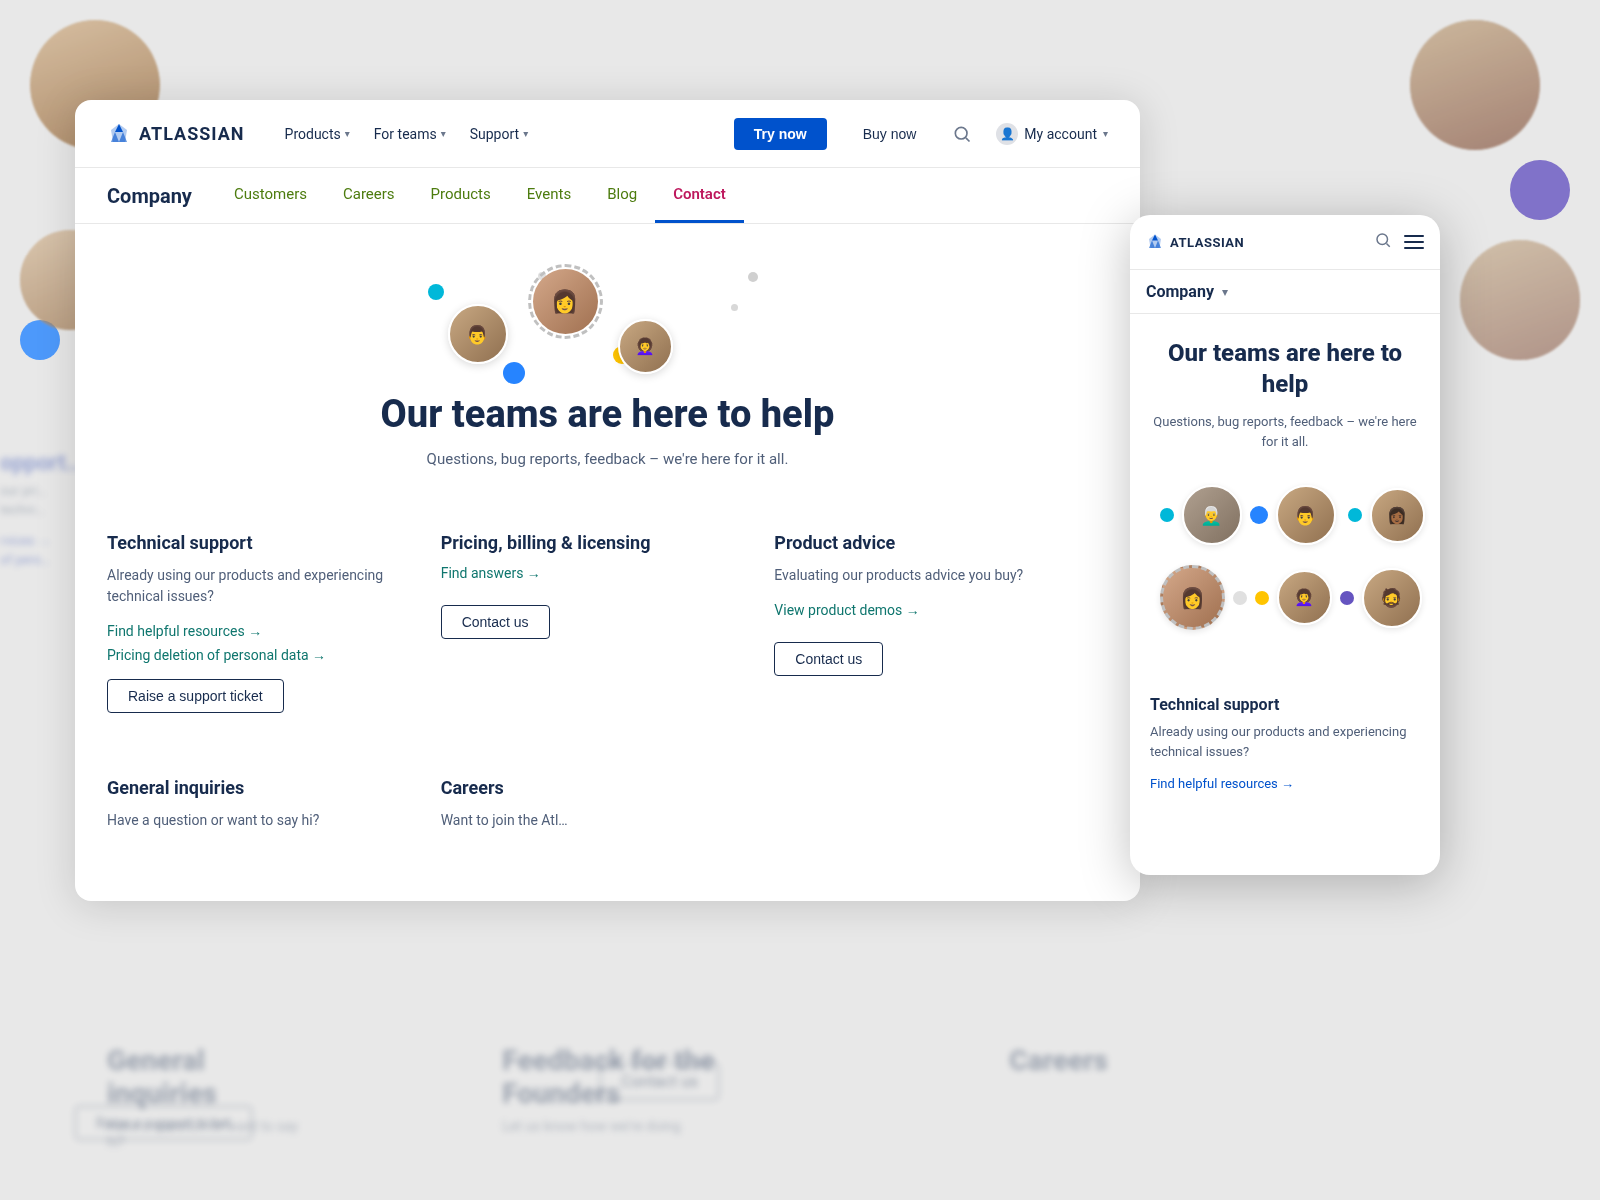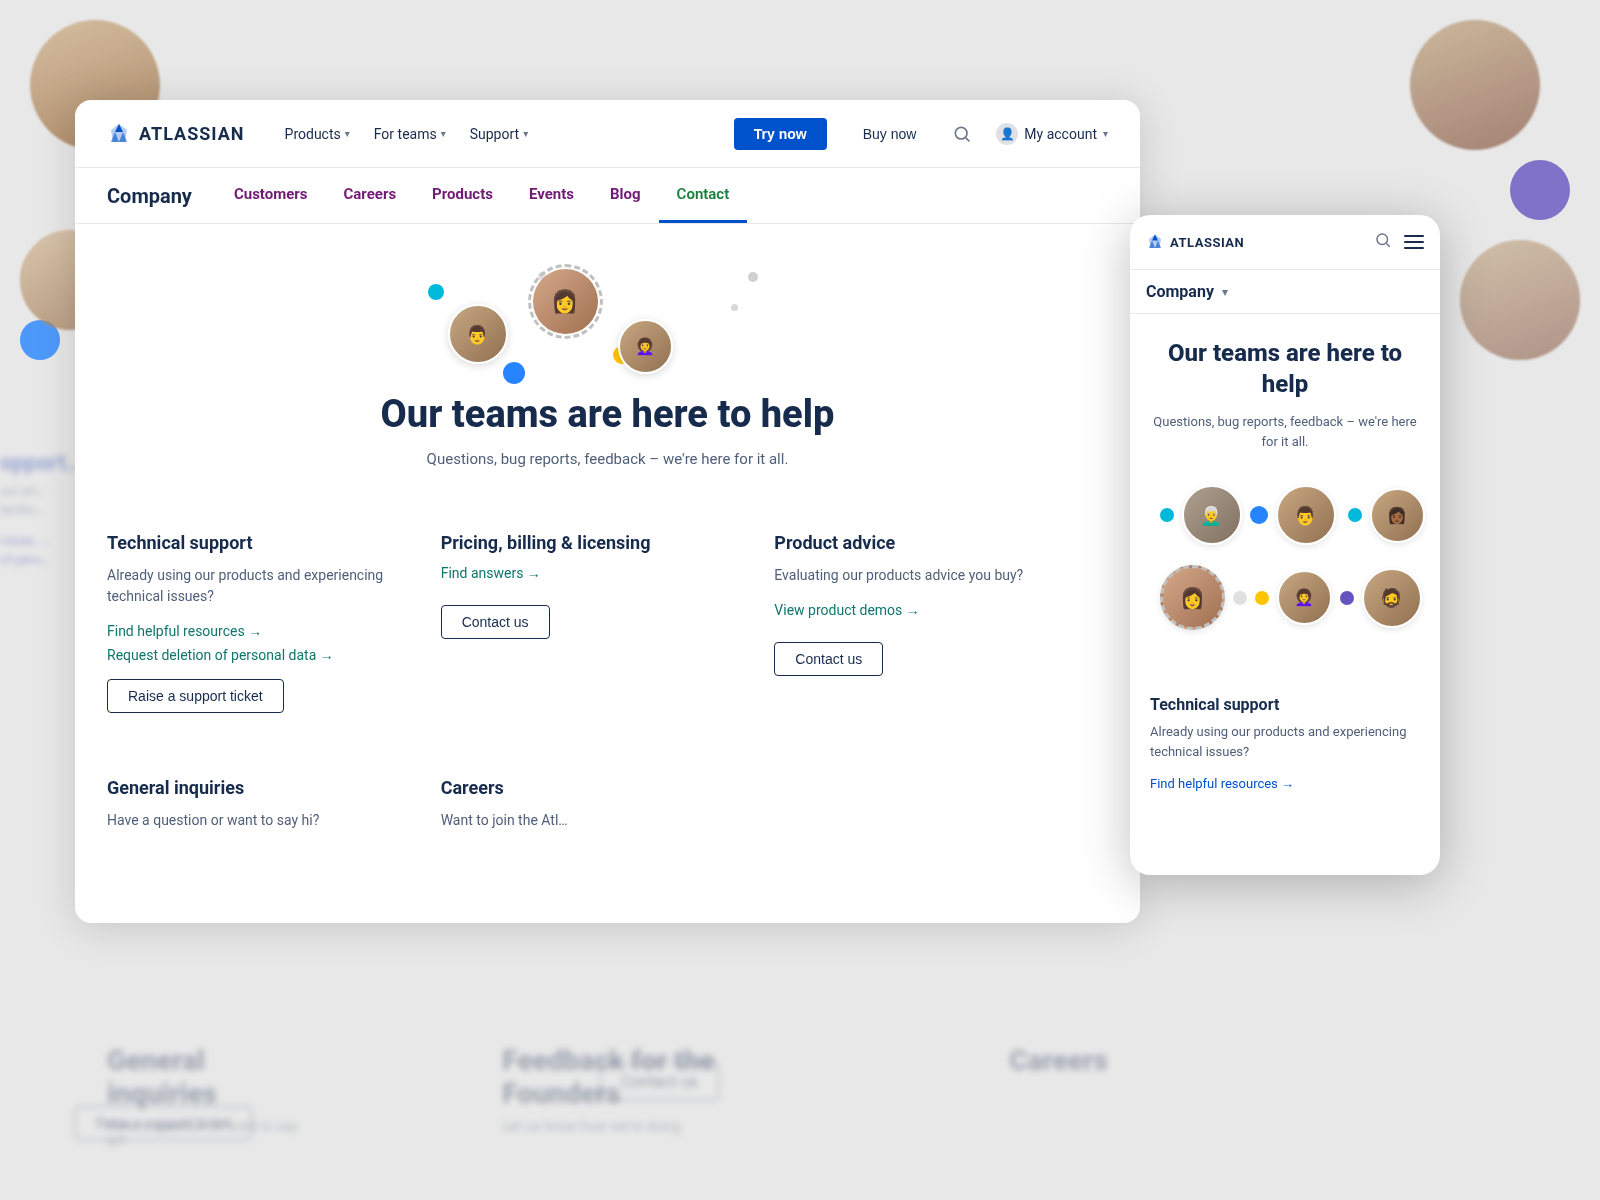--- a/index.html
+++ b/index.html
@@ -169,31 +169,30 @@
       gap: 0;
     }
     .company-label {
       font-size: 20px;
       font-weight: 700;
       color: #172b4d;
       margin-right: 24px;
     }
     .sub-nav-item {
       font-size: 15px;
-      color: #701a75;
+      color: #4d7c0f;
       padding: 0 18px;
       height: 100%;
       display: flex;
       align-items: center;
       cursor: pointer;
       border-bottom: 3px solid transparent;
-      font-weight: bold;
     }
     .sub-nav-item.active {
-      color: #15803d;
+      color: #be185d;
       border-bottom: 3px solid #0052cc;
       font-weight: 600;
     }
 
     
     .hero {
       padding: 40px 32px 32px;
       text-align: center;
       position: relative;
       min-height: 220px;
@@ -587,21 +586,21 @@
     <h1 class="hero-title">Our teams are here to help</h1>
     <p class="hero-subtitle">Questions, bug reports, feedback – we're here for it all.</p>
   </div>
 
   <div class="content-grid">
 
     <div class="content-cell">
       <h2 class="cell-title">Technical support</h2>
       <p class="cell-desc">Already using our products and experiencing technical issues?</p>
       <a class="cell-link">Find helpful resources →</a>
-      <a class="cell-link">Request deletion of personal data →</a>
+      <a class="cell-link">Pricing deletion of personal data →</a>
       <button class="btn-outline">Raise a support ticket</button>
     </div>
 
     <div class="content-cell">
       <h2 class="cell-title">Pricing, billing &amp; licensing</h2>
       <a class="cell-link">Find answers →</a>
       <div style="margin-top:16px;">
         <button class="btn-outline">Contact us</button>
       </div>
     </div>
@@ -609,21 +608,21 @@
     <div class="content-cell">
       <h2 class="cell-title">Product advice</h2>
       <p class="cell-desc">Evaluating our products advice you buy?</p>
       <a class="cell-link">View product demos →</a>
       <div style="margin-top:16px;">
         <button class="btn-outline">Contact us</button>
       </div>
     </div>
   </div>
 
-  <div class="content-grid" style="padding-bottom:44px;">
+  <div class="content-grid" style="padding-bottom:22px;">
     <div class="content-cell">
       <h2 class="cell-title">General inquiries</h2>
       <p class="cell-desc">Have a question or want to say hi?</p>
     </div>
     <div class="content-cell">
       <h2 class="cell-title">Careers</h2>
       <p class="cell-desc">Want to join the Atl…</p>
     </div>
   </div>
 

